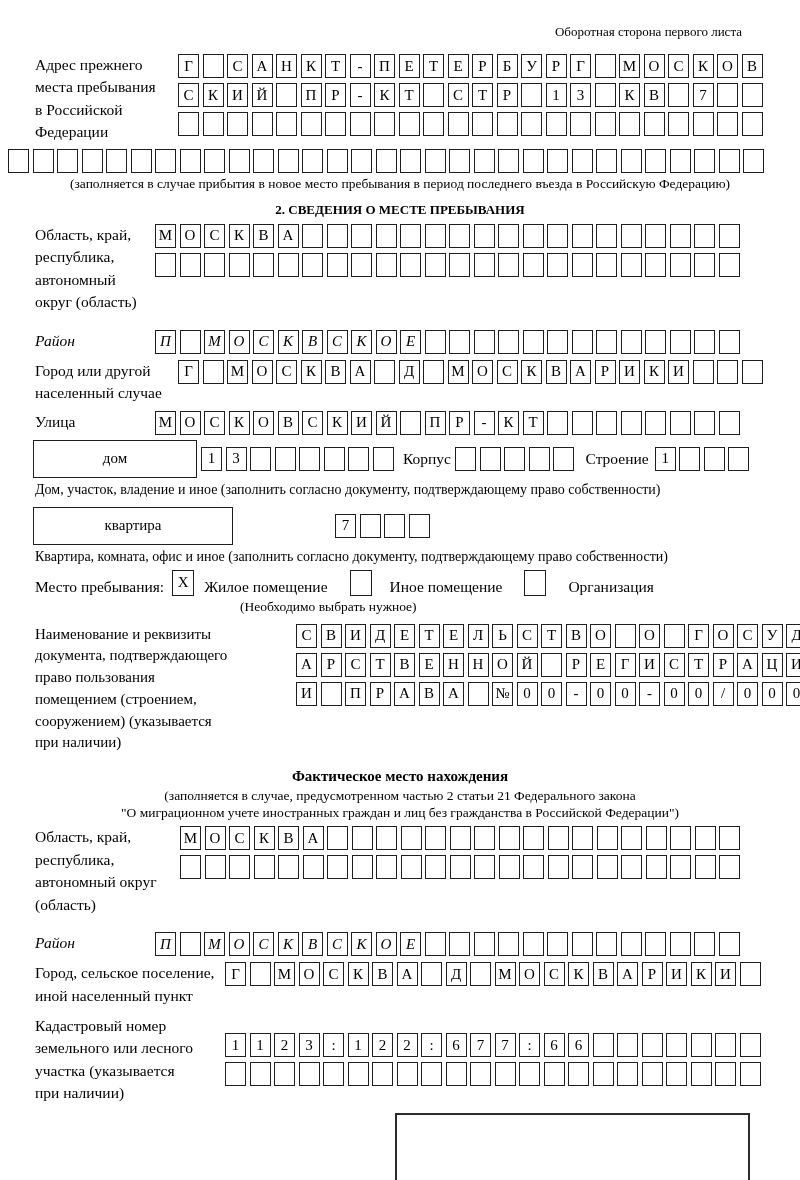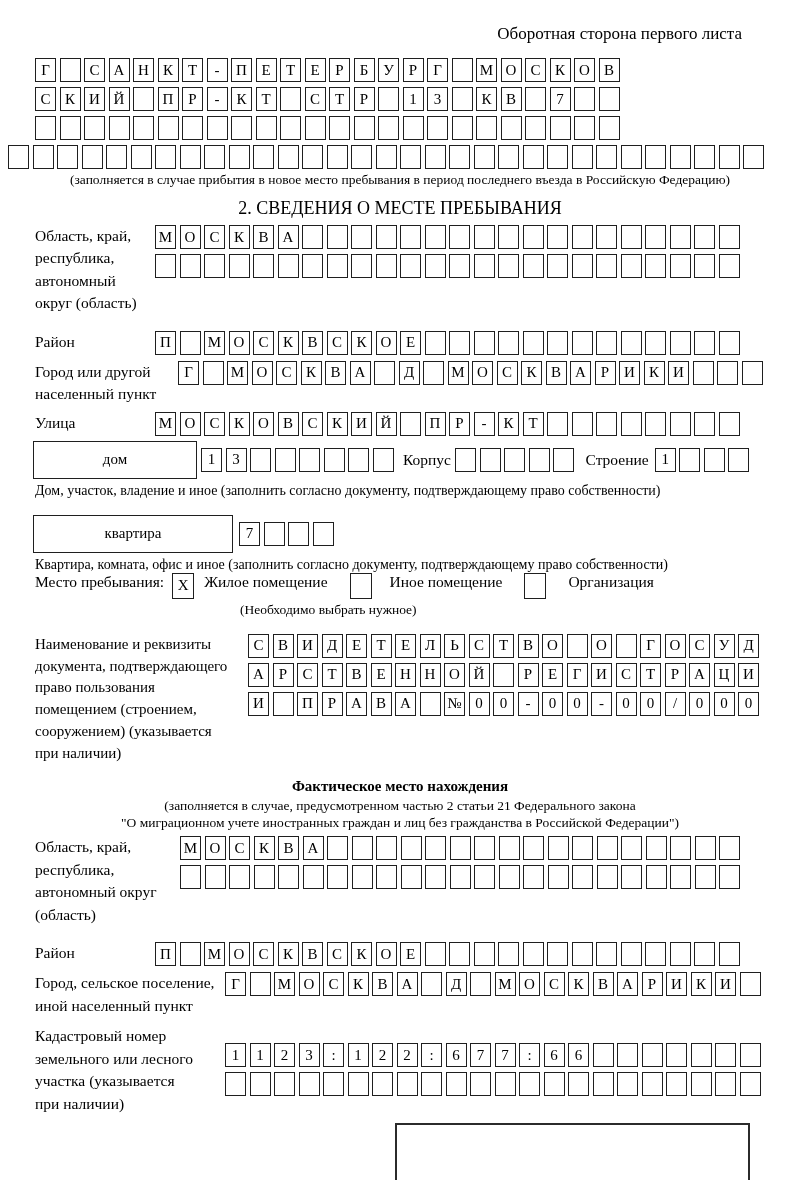--- a/index.html
+++ b/index.html
@@ -1,23 +1,23 @@
 <!DOCTYPE html>
 <html><head>
 <meta charset="utf-8">
 <style>
   html,body{margin:0;padding:0;}
   body{
     width:800px;height:1180px;background:#ffffff;color:#000;
     font-family:"Liberation Serif","DejaVu Serif",serif;font-size:15px;
     overflow:hidden;
   }
-  .corner{ text-align:right;padding:24px 58px 0 0;font-size:17px; }
+  .corner{ text-align:right;padding:24px 58px 0 0;font-size:13px; }
   .lines{ white-space:pre-line; }
-  h2.sec{ text-align:center;font-size:18px;font-weight:normal;margin:10px 0 6px 0; }
+  h2.sec{ text-align:center;font-size:13px;font-weight:bold;margin:10px 0 6px 0; }
   h3.sec{ text-align:center;font-size:15px;font-weight:bold;margin:14px 0 2px 0; }
   .note-center{ text-align:center;font-size:13.5px;margin-top:3px; }
   .field{ display:flex;align-items:flex-start;margin-left:35px; }
   .fl{ font-size:15.5px;line-height:1.45;flex:0 0 auto; }
   .w120{ width:120px; } .w143{ width:143px; } .w213{ width:213px; }
   .w145{ width:145px; } .w190{ width:190px; }
   .rows{ display:flex;flex-direction:column;gap:5px; }
   .box-row{ display:flex;flex-wrap:nowrap; }
   .cell{
     box-sizing:border-box;flex:0 0 auto;width:21px;height:24px;
@@ -26,37 +26,41 @@
     font-size:15px;background:#fff;
   }
   .full-row{ margin:5px 0 0 8px; }
   .wide-box{
     box-sizing:border-box;border:1.6px solid #1f1f1f;height:38px;
     display:flex;align-items:center;justify-content:center;font-size:15px;flex:0 0 auto;
   }
   .house-row,.apt-row{ display:flex;align-items:center;margin-left:33px; }
   .inline-label{ font-size:15.5px;flex:0 0 auto; }
   .small-note{ font-size:14px;margin:4px 0 0 35px; }
-  .stay-row{ display:flex;align-items:flex-start;margin-left:35px;}
+  .stay-row{ display:flex;align-items:flex-end;margin-left:35px;margin-top:5px; }
   .stay-row .cell{ width:22px;height:26px;margin-right:0; }
   .choose-note{ margin-left:240px;width:330px;text-align:left;font-size:13.5px;margin-top:3px; }
   .stamp-box{ box-sizing:border-box;margin:8px 0 0 395px;width:355px;height:176px;border:2px solid #2b2b2b;background:#fff; }
-  .mt4{margin-top:16px;} .mt5{margin-top:5px;} .mt6{margin-top:6px;}
-  .mt8{margin-top:8px;} .mt14{margin-top:14px;} .mt16{margin-top:16px;}
+  .mt4{margin-top:9px;gap:48px;} .mt5{margin-top:5px;} .mt6{margin-top:6px;}
+  .mt8{margin-top:8px;} .mt14{margin-top:14px;} .mt16{margin-top:16px;font-style:italic;}
   .gap4{width:4px;flex:0 0 auto;} .gap6{width:6px;flex:0 0 auto;}
   .gap8{width:8px;flex:0 0 auto;} .gap10{width:10px;flex:0 0 auto;}
   .gap18{width:18px;flex:0 0 auto;} .gap22{width:22px;flex:0 0 auto;}
   .cad-rows{ margin-top:18px; }
 </style>
 </head>
 <body>
 
 <div class="corner">Оборотная сторона первого листа</div>
 
 <div class="field mt14">
+  <div class="fl w143 lines">Адрес прежнего
+места пребывания
+в Российской
+Федерации</div>
   <div class="rows">
     <div class="box-row">
         <span class="cell">Г</span>
         <span class="cell"></span>
         <span class="cell">С</span>
         <span class="cell">А</span>
         <span class="cell">Н</span>
         <span class="cell">К</span>
         <span class="cell">Т</span>
         <span class="cell">-</span>
@@ -254,21 +258,21 @@
       <span class="cell"></span>
       <span class="cell"></span>
       <span class="cell"></span>
       <span class="cell"></span>
       <span class="cell"></span>
     </div>
 </div>
 
 <div class="field mt6">
   <div class="fl w143 lines">Город или другой
-населенный пункт</div>
+населенный случае</div>
   <div class="box-row">
       <span class="cell">Г</span>
       <span class="cell"></span>
       <span class="cell">М</span>
       <span class="cell">О</span>
       <span class="cell">С</span>
       <span class="cell">К</span>
       <span class="cell">В</span>
       <span class="cell">А</span>
       <span class="cell"></span>

